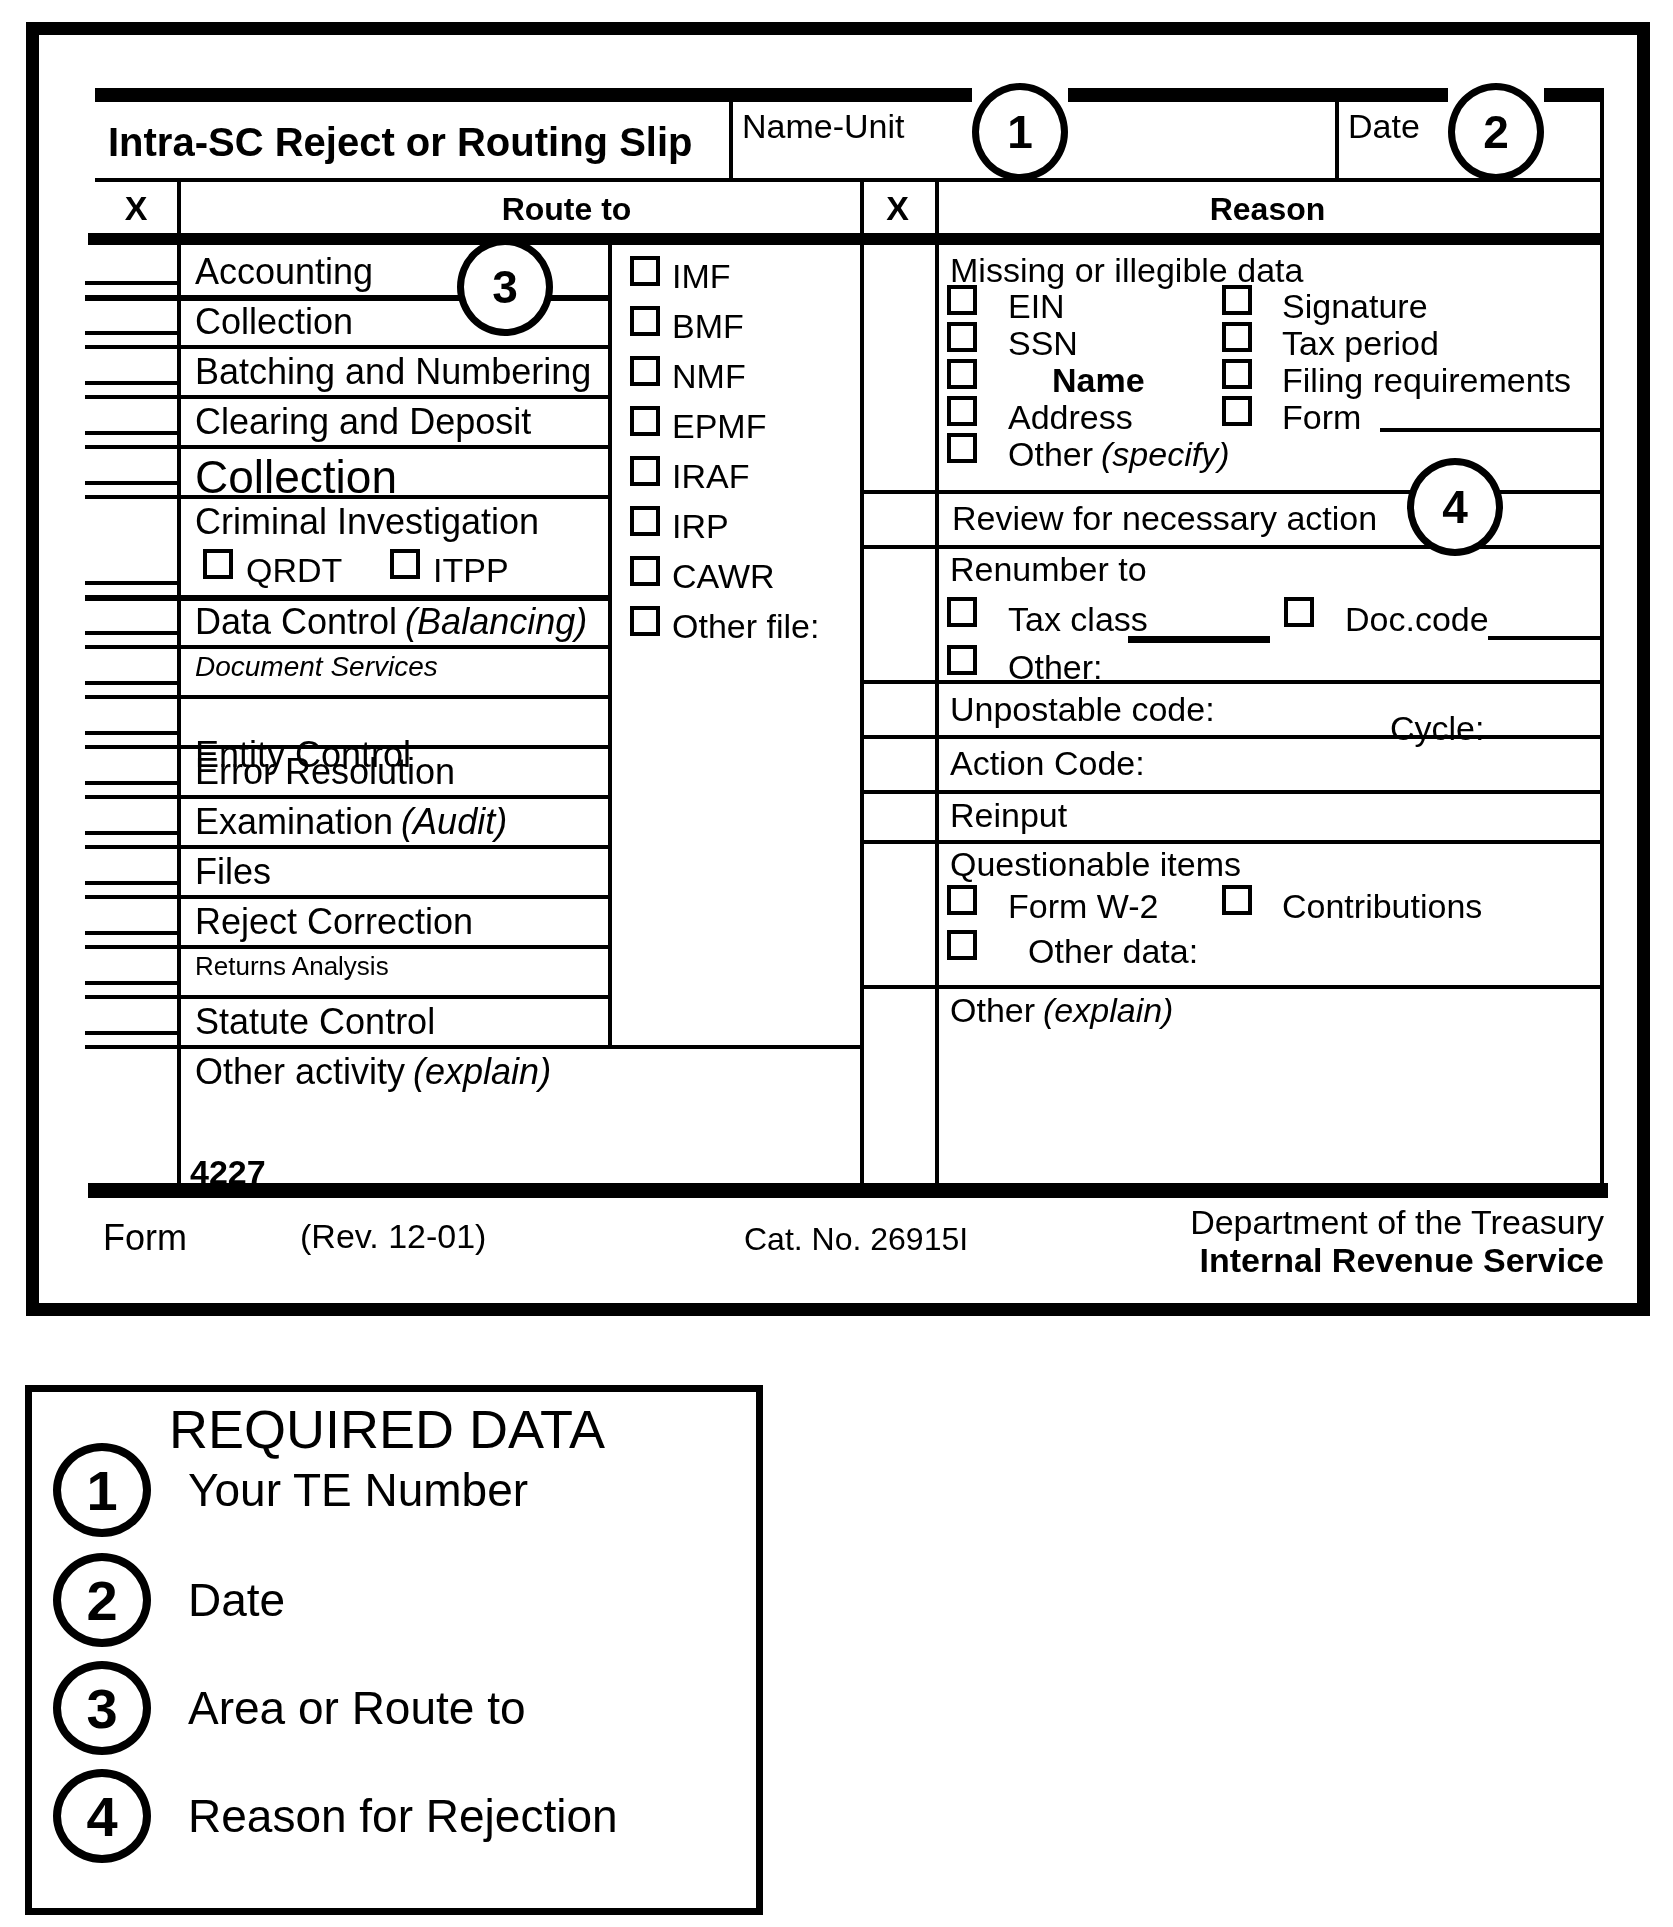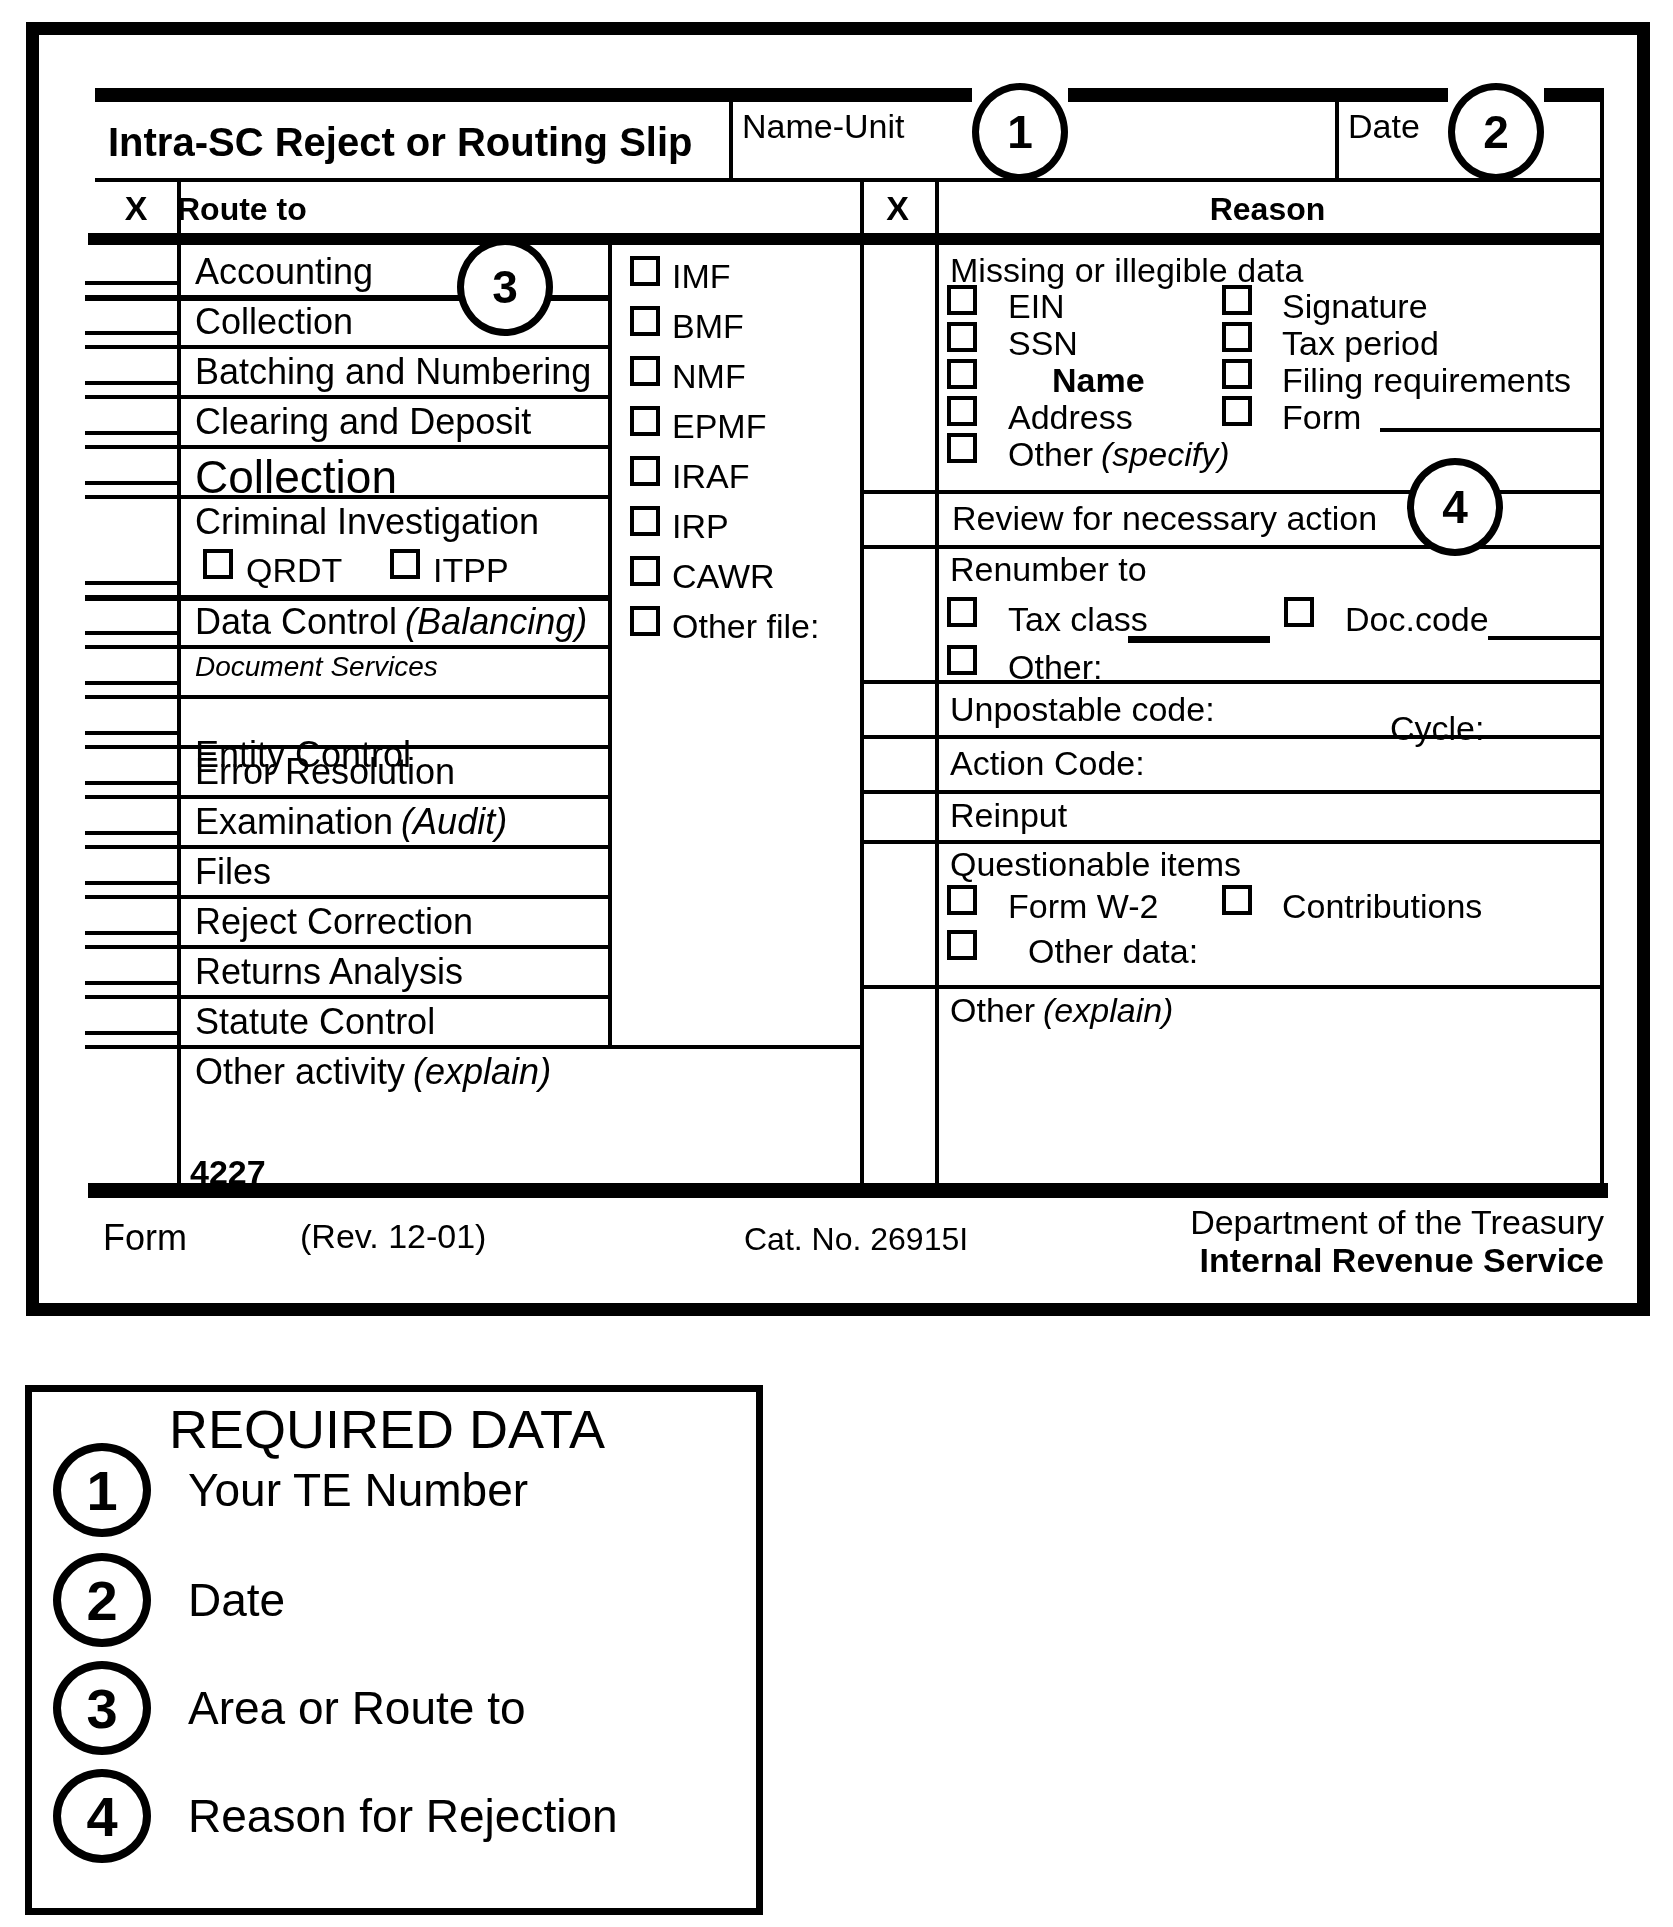--- a/index.html
+++ b/index.html
@@ -36,21 +36,21 @@
 <div class="field" style="left:900px;top:104px;width:430px;height:72px;"></div>
 <div class="ln" style="left:1335px;top:102px;width:4px;height:76px;"></div>
 <div class="t" style="left:1348px;top:108px;font-size:34px;">Date</div>
 <div class="field" style="left:1544px;top:104px;width:56px;height:72px;"></div>
 
 <div class="circle" style="left:972px;top:83px;width:82px;height:84px;font-size:46px;">1</div>
 <div class="circle" style="left:1448px;top:83px;width:82px;height:84px;font-size:46px;">2</div>
 
 <div class="ln" style="left:95px;top:178px;width:1509px;height:4px;"></div>
 <div class="t b" style="left:95px;top:190px;width:82px;text-align:center;font-size:34px;">X</div>
-<div class="t b" style="left:177px;top:192px;width:779px;text-align:left;font-size:32px;">Route to</div>
+<div class="t b" style="left:177px;top:192px;width:779px;text-align:center;font-size:32px;">Route to</div>
 <div class="t b" style="left:860px;top:190px;width:75px;text-align:center;font-size:34px;">X</div>
 <div class="t b" style="left:935px;top:192px;width:665px;text-align:center;font-size:32px;">Reason</div>
 <div class="ln" style="left:88px;top:233px;width:1516px;height:12px;"></div>
 
 <div class="ln" style="left:177px;top:178px;width:4px;height:1005px;"></div>
 <div class="ln" style="left:608px;top:245px;width:4px;height:800px;"></div>
 <div class="ln" style="left:860px;top:178px;width:4px;height:1005px;"></div>
 <div class="ln" style="left:935px;top:178px;width:4px;height:1005px;"></div>
 <div class="ln" style="left:1600px;top:102px;width:4px;height:1081px;"></div>
 
@@ -66,21 +66,21 @@
 <div class="cb" style="left:390px;top:549px;"></div>
 <div class="t" style="left:433px;top:552px;font-size:34px;">ITPP</div>
 
 <div class="t" style="left:195px;top:602px;font-size:36px;"><span>Data Control</span><span class="it">(Balancing)</span></div>
 <div class="t" style="left:195px;top:652px;font-size:28px;font-style:italic;">Document Services</div>
 <div class="t" style="left:195px;top:735px;font-size:36px;">Entity Control</div>
 <div class="t" style="left:195px;top:752px;font-size:36px;">Error Resolution</div>
 <div class="t" style="left:195px;top:802px;font-size:36px;"><span>Examination</span><span class="it">(Audit)</span></div>
 <div class="t" style="left:195px;top:852px;font-size:36px;">Files</div>
 <div class="t" style="left:195px;top:902px;font-size:36px;">Reject Correction</div>
-<div class="t" style="left:195px;top:952px;font-size:36px;">Returns Analysis</div>
+<div class="t" style="left:195px;top:952px;font-size:26px;">Returns Analysis</div>
 <div class="t" style="left:195px;top:1002px;font-size:36px;">Statute Control</div>
 
 <div class="t" style="left:195px;top:1052px;font-size:36px;"><span>Other activity</span><span class="it">(explain)</span></div>
 <div class="field" style="left:185px;top:1095px;width:670px;height:85px;"></div>
 
 <div class="ln" style="left:85px;top:295px;width:523px;height:6px;"></div>
 <div class="ln" style="left:85px;top:345px;width:523px;height:4px;"></div>
 <div class="ln" style="left:85px;top:395px;width:523px;height:4px;"></div>
 <div class="ln" style="left:85px;top:445px;width:523px;height:4px;"></div>
 <div class="ln" style="left:85px;top:495px;width:523px;height:4px;"></div>

